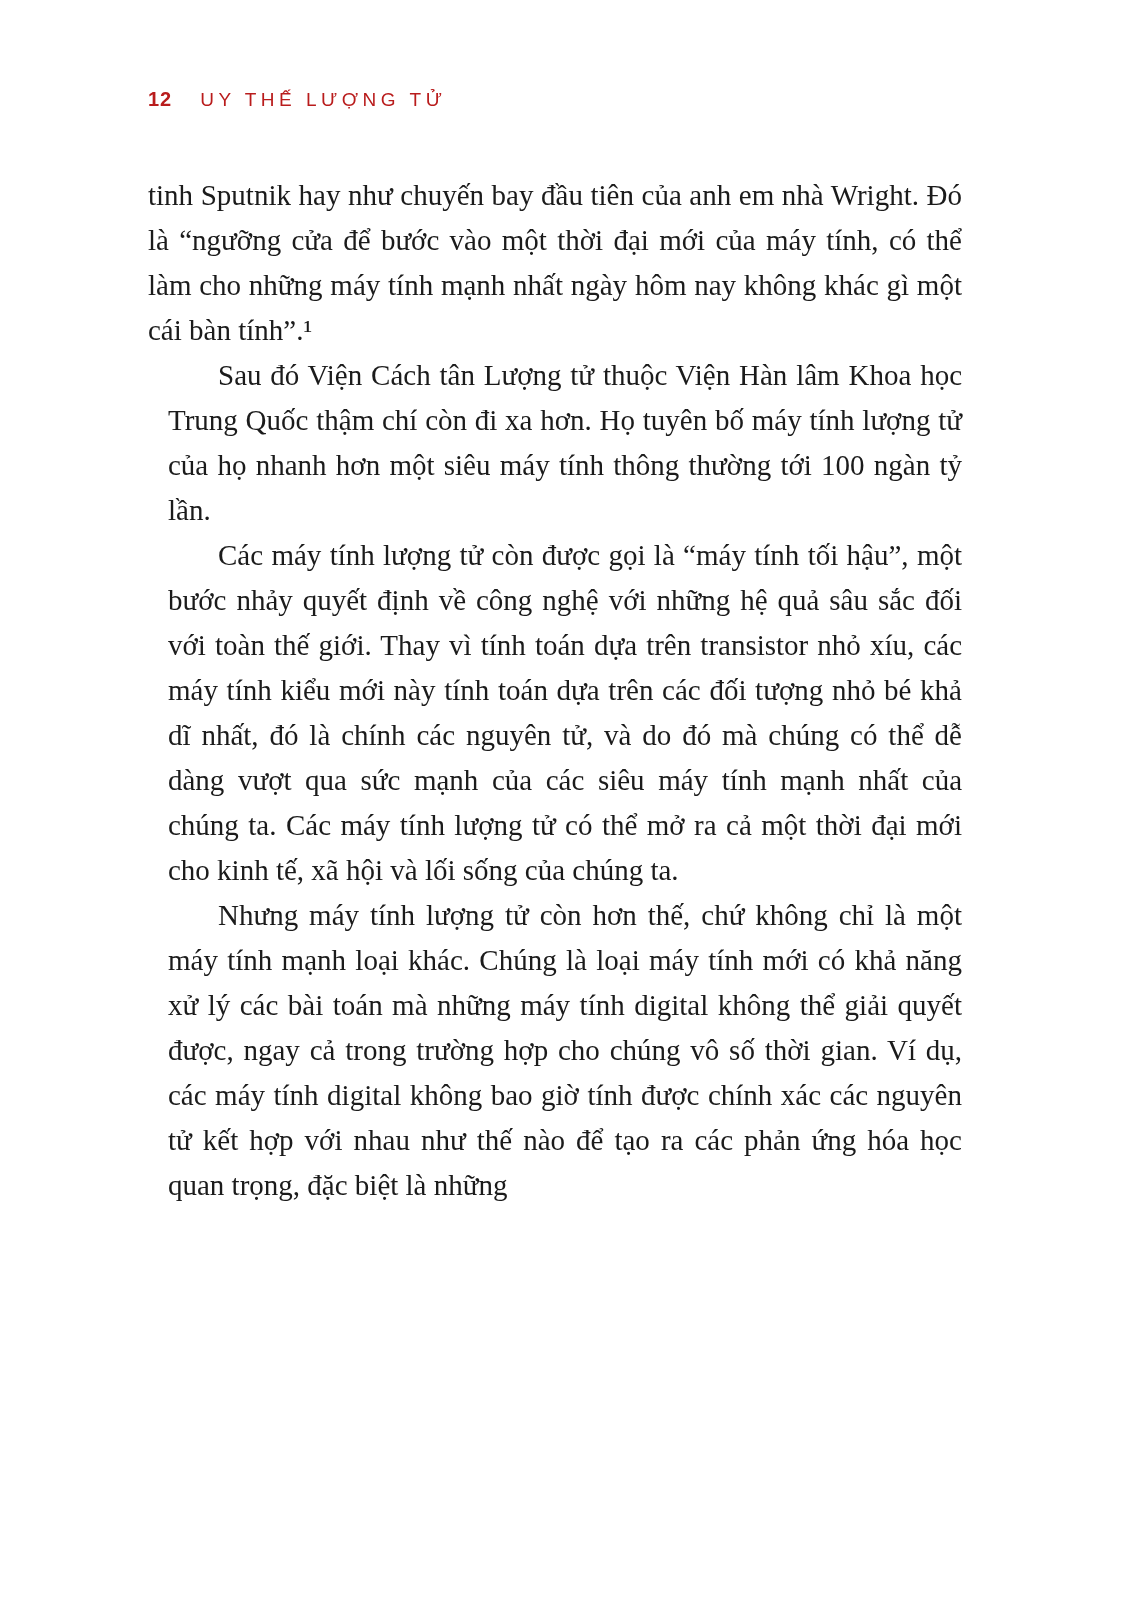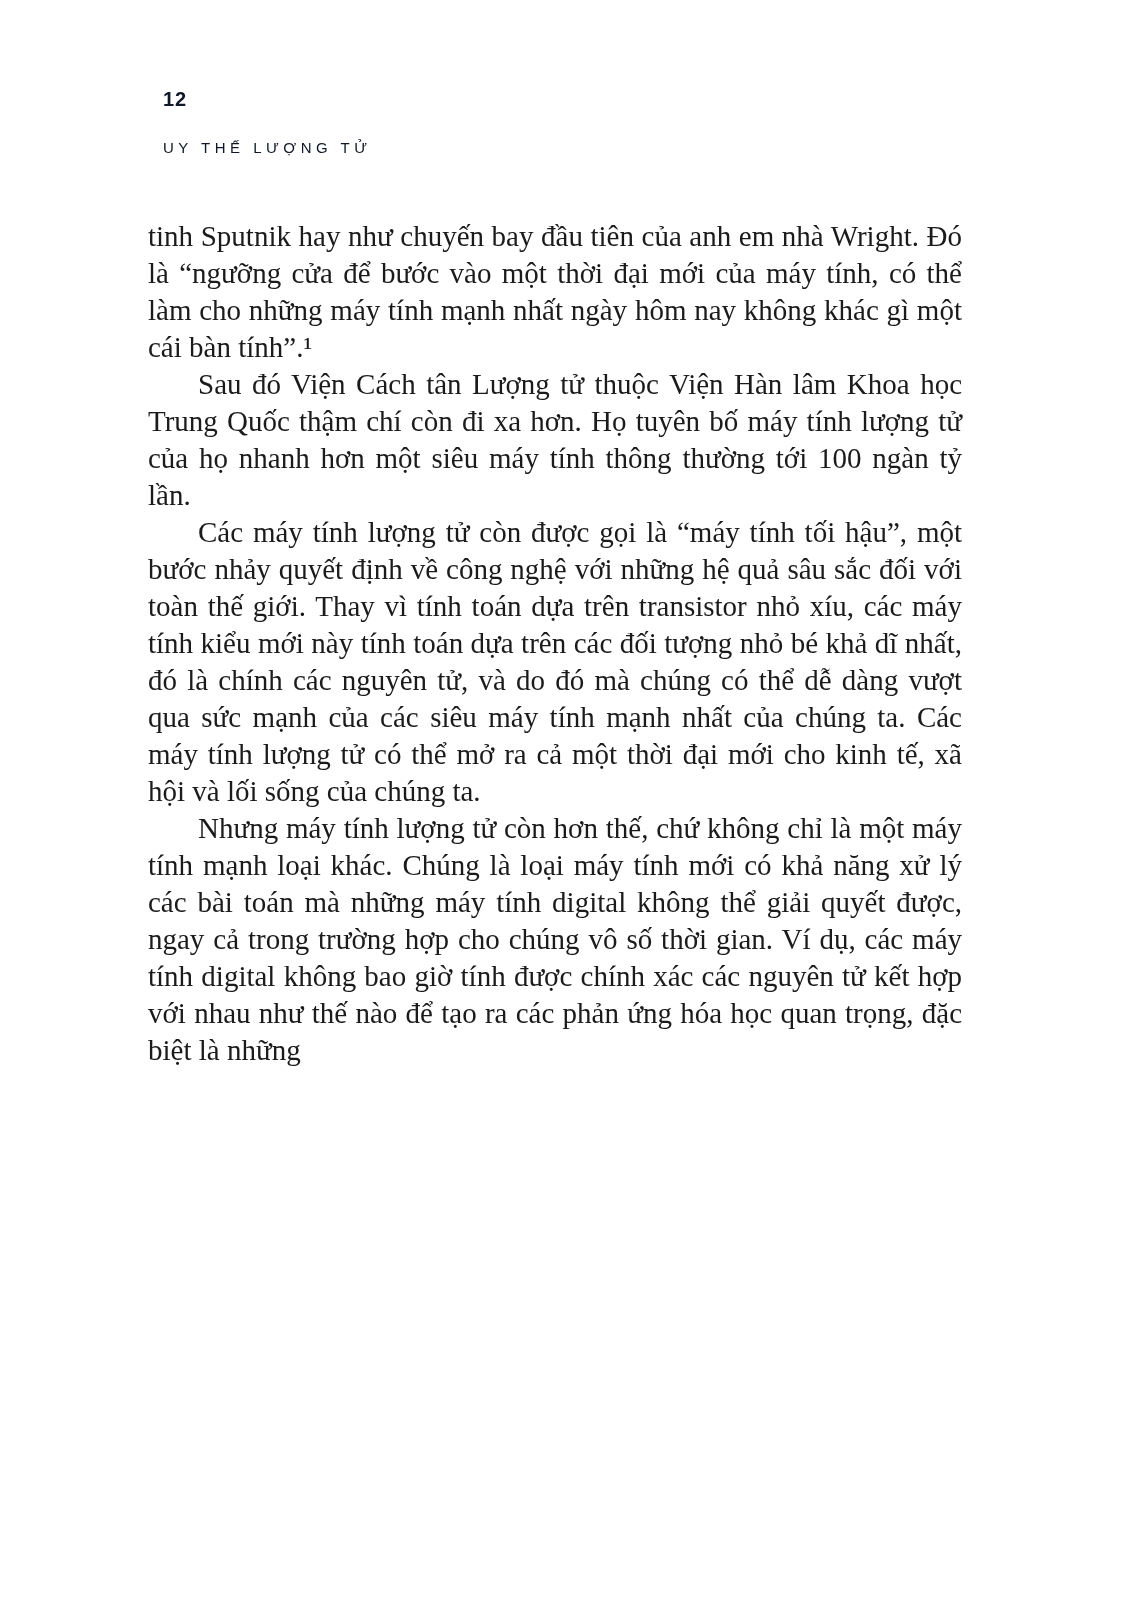--- a/index.html
+++ b/index.html
@@ -20,47 +20,46 @@
       height: 1599px;
       padding: 88px 164px 0 148px;
       background: #ffffff;
     }
     .running-head {
       display: flex;
       align-items: baseline;
       gap: 28px;
       font-family: "Liberation Sans", sans-serif;
       font-size: 20px;
-      color: #0f172a;
+      color: #b91c1c;
       white-space: nowrap;
-      flex-direction: column;
     }
     .page-num {
       font-weight: 700;
       letter-spacing: 1px;
     }
     .book-title {
       font-weight: 400;
-      font-size: 15px;
+      font-size: 19px;
       letter-spacing: 4.5px;
-      margin-left: 15px;
     }
     .body-text {
       margin-top: 62px;
       font-size: 29px;
-      line-height: 37px;
+      line-height: 45px;
       text-align: justify;
       text-justify: inter-word;
     }
     .body-text p {
       margin: 0;
       padding: 0;
     }
     .body-text p.indent {
       text-indent: 50px;
+      margin-left: 20px;
     }
   </style>
 </head>
 <body>
 
 <div class="page">
 
   <div class="running-head">
     <span class="page-num">12</span>
     <span class="book-title">UY THẾ LƯỢNG TỬ</span>

